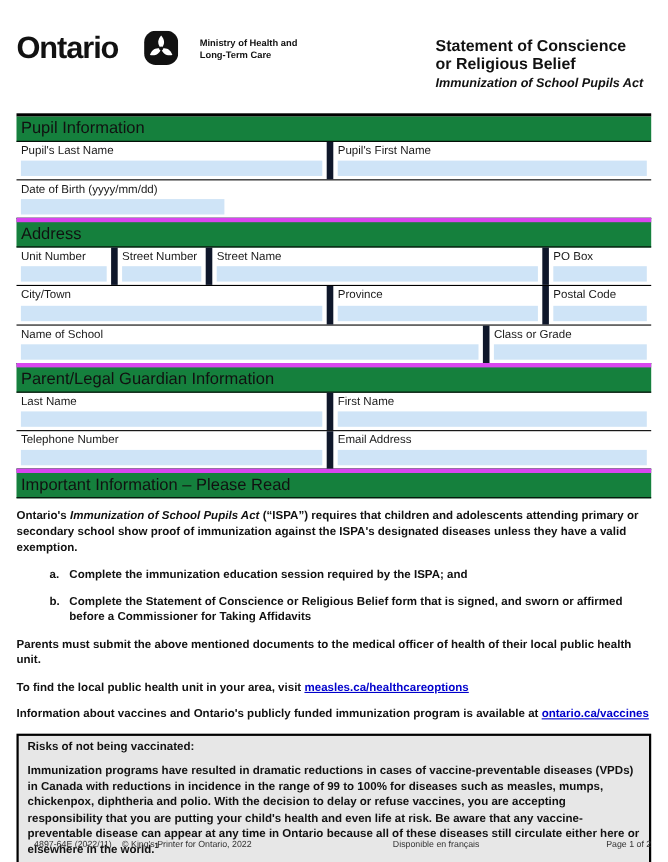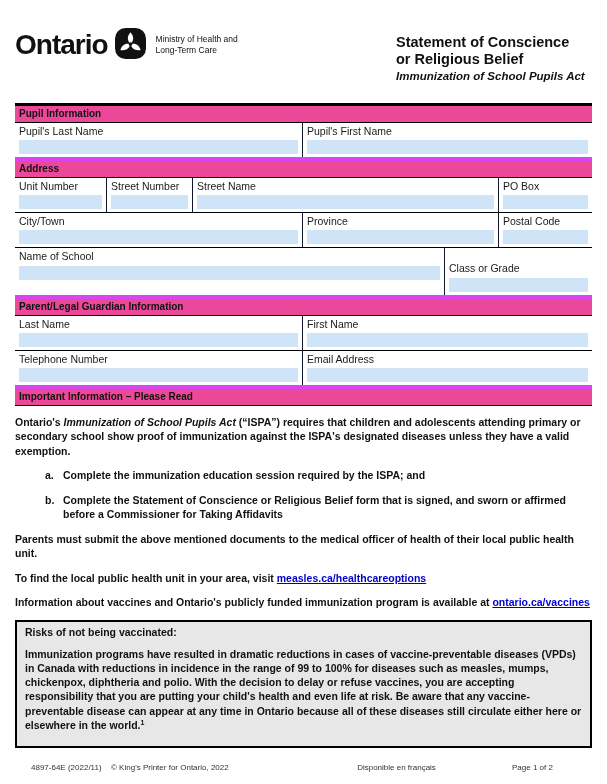--- a/index.html
+++ b/index.html
@@ -5,43 +5,43 @@
   * { margin: 0; padding: 0; box-sizing: border-box; }
   html, body { background: #ffffff; }
   body { font-family: "Liberation Sans", "DejaVu Sans", sans-serif; color: #1a1a1a; }
   .page {
     width: 607px; height: 784px; margin: 0 auto; background: #fff;
     padding: 0 15px; overflow: hidden; position: relative;
   }
 
   
   .header { display: flex; align-items: flex-start; padding-top: 30px; height: 103px; }
-  .logo-block { display: flex; align-items: center; }
+  .logo-block { display: flex; align-items: flex-start; gap: 16px; }
   .wordmark { font-size: 28px; font-weight: bold; letter-spacing: -1px; color: #111; line-height: 1; }
   .trillium { width: 31px; height: 31px; margin-left: 7px; margin-top: -2px; }
-  .ministry { font-size: 8.5px; font-weight: normal; line-height: 1.25; margin-left: 10px; margin-top: 4px; color: #111; }
+  .ministry { font-size: 8.5px; font-weight: bold; line-height: 1.25; margin-left: 20px; margin-top: 4px; color: #111; }
   .title-block { margin-left: auto; width: 196px; padding-top: 4px; }
   .title-line { font-size: 14.5px; font-weight: bold; line-height: 1.18; color: #111; }
   .subtitle { font-size: 11.5px; font-weight: bold; font-style: italic; margin-top: 2px; color: #111; }
 
   
   .form-table { border-top: 3px solid #000; }
   .section-bar {
-    background: #ec4899; font-weight: bold; font-size: 10px; color: #111;
+    background: #15803d; font-weight: normal; font-size: 15px; color: #111;
     padding: 2px 4px 3px 4px; border-bottom: 1px solid #000;
   }
   .section-bar.mid { border-top: 4px solid #d946ef; margin-top: -1px; }
   .frow { display: flex; border-bottom: 1px solid #000; }
   .fcell { padding: 2px 4px 3px 4px; position: relative; }
-  .fcell.bordered { border-right: 1px solid #0f172a; }
+  .fcell.bordered { border-right: 6px solid #0f172a; }
   .flabel { font-size: 10.5px; color: #1a1a1a; line-height: 1.25; white-space: nowrap; overflow: hidden; }
   .ffill { height: 14px; background: #cfe4f7; margin-top: 2px; width: 100%; }
   .w-half { width: 288px; } .w-flex { flex: 1 1 auto; min-width: 0; }
   .w-unit { width: 92px; } .w-stno { width: 86px; } .w-pobox { width: 93px; }
-  .w-prov { width: 196px; } .w-postal { width: 93px; } .w-grade { width: 147px; margin-top: 12px; }
+  .w-prov { width: 196px; } .w-postal { width: 93px; } .w-grade { width: 147px; }
   .fill-dob { width: 185px; }
 
   
   .body-text { padding-top: 9px; font-size: 10.5px; font-weight: bold; color: #111; }
   .body-text p { line-height: 1.38; margin-bottom: 10px; }
   .em { font-style: italic; }
   .list-item { display: flex; margin: 0 0 10px 30px; line-height: 1.38; }
   .list-marker { width: 18px; flex: 0 0 18px; }
   a.doclink { color: #0000cc; text-decoration: underline; font-weight: bold; }
 
@@ -55,21 +55,21 @@
   sup { font-size: 7px; vertical-align: super; line-height: 0; }
 
   
   .footer {
     position: absolute; left: 31px; right: 15px; bottom: 12px;
     display: flex; align-items: baseline; font-size: 8px; color: #333;
   }
   .footer .f-num { width: 80px; }
   .footer .f-copy { width: 170px; }
   .footer .f-fr { flex: 1; text-align: center; }
-  .footer .f-page { width: 80px; }
+  .footer .f-page { width: 80px; text-align: right; }
 </style>
 </head>
 <body>
 
 <div class="page">
 
   <div class="header">
     <div class="logo-block">
       <span class="wordmark">Ontario</span>
       <svg class="trillium" viewBox="0 0 100 100">
@@ -99,20 +99,26 @@
     <div class="frow">
       <div class="fcell bordered w-half">
         <div class="flabel">Pupil's Last Name</div>
         <div class="ffill"></div>
       </div>
       <div class="fcell w-flex">
         <div class="flabel">Pupil's First Name</div>
         <div class="ffill"></div>
       </div>
     </div>
+    <div class="frow">
+      <div class="fcell w-flex">
+        <div class="flabel">Date of Birth (yyyy/mm/dd)</div>
+        <div class="ffill fill-dob"></div>
+      </div>
+    </div>
 
     <div class="section-bar mid">Address</div>
     <div class="frow">
       <div class="fcell bordered w-unit">
         <div class="flabel">Unit Number</div>
         <div class="ffill"></div>
       </div>
       <div class="fcell bordered w-stno">
         <div class="flabel">Street Number</div>
         <div class="ffill"></div>

